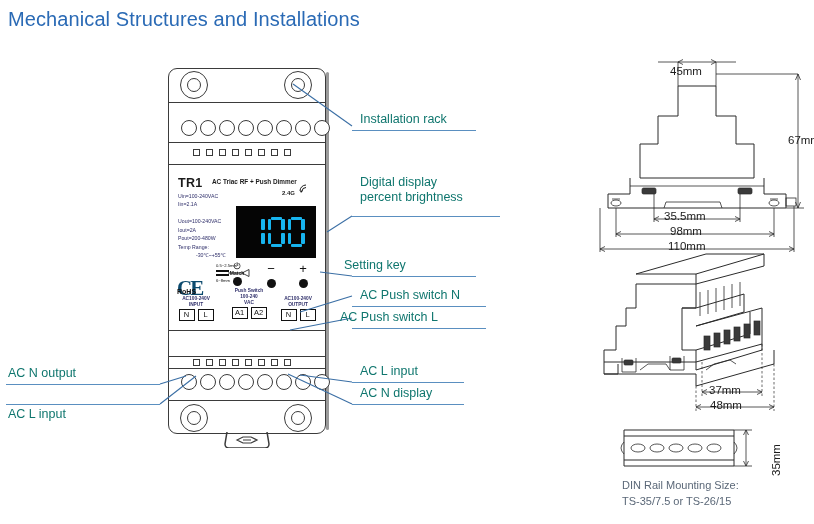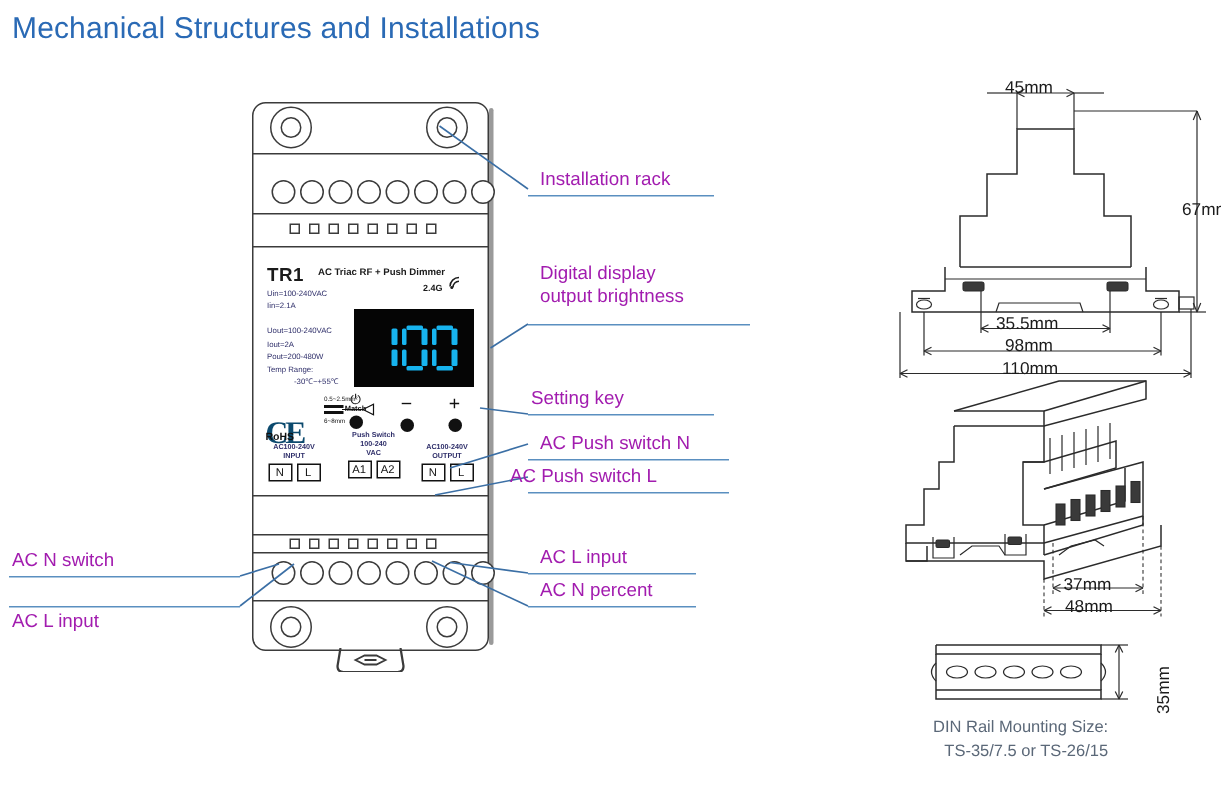--- a/index.html
+++ b/index.html
@@ -87,32 +87,32 @@
   .term-title{font-size:4.8px;color:#2f2f6a;font-weight:bold;line-height:1.25;white-space:nowrap;}
   .term-boxes{display:flex;gap:3px;justify-content:center;margin-top:1px;}
   .term-box{
     width:16px;height:12px;border:1.2px solid #111;box-sizing:border-box;
     font-size:7.5px;color:#111;display:flex;align-items:center;justify-content:center;
     background:#fff;
   }
   #clip{position:absolute;left:50%;margin-left:-26px;bottom:-14px;width:52px;height:16px;}
 
   
-  .callout{position:absolute;font-size:12.5px;color:#a21caf;white-space:nowrap;line-height:1.18;}
+  .callout{position:absolute;font-size:12.5px;color:#0f766e;white-space:nowrap;line-height:1.18;}
   .cl-line{position:absolute;height:0;border-top:1px solid #5a8fc0;}
   svg.leader{position:absolute;overflow:visible;}
   svg.leader line{stroke:#3b6fa5;stroke-width:1.1;}
 
   
   #dim-front{left:578px;top:46px;width:236px;height:186px;}
   #dim-3d{left:578px;top:246px;width:236px;height:170px;}
   #dim-rail{left:606px;top:420px;width:208px;height:100px;}
   .dim-txt{position:absolute;font-size:11.5px;color:#1b1b1b;white-space:nowrap;}
   .dim-txt.v{transform:rotate(-90deg);transform-origin:left top;}
-  .rail-cap{position:absolute;font-size:11px;color:#5b6878;line-height:1.45;white-space:nowrap;text-align:right;}
+  .rail-cap{position:absolute;font-size:11px;color:#5b6878;line-height:1.45;white-space:nowrap;}
   svg.dwg{position:absolute;left:0;top:0;overflow:visible;}
   svg.dwg line,svg.dwg path,svg.dwg polyline,svg.dwg rect,svg.dwg ellipse{
     fill:none;stroke:#2b2b2b;stroke-width:1;
   }
   svg.dwg .thin{stroke-width:.8;}
   svg.dwg .dash{stroke-dasharray:2.5 2;stroke-width:.7;}
   svg.dwg .fillblk{fill:#3a3a3a;stroke:#2b2b2b;stroke-width:.7;}
 </style>
 </head>
 <body>
@@ -308,40 +308,40 @@
   <line x1="186" y1="376" x2="160" y2="384"></line>
 
   <line x1="196" y1="376" x2="160" y2="404"></line>
 </svg>
 
 <div class="abs callout" style="left:360px;top:112px">Installation rack</div>
 <div class="abs cl-line" style="left:352px;top:130px;width:124px"></div>
 
 <div class="abs callout" style="left:360px;top:175px">
   <span>Digital display</span><br>
-  <span>output brightness</span>
+  <span>percent brightness</span>
 </div>
 <div class="abs cl-line" style="left:352px;top:216px;width:148px"></div>
 
-<div class="abs callout" style="left:354px;top:258px">Setting key</div>
+<div class="abs callout" style="left:344px;top:258px">Setting key</div>
 <div class="abs cl-line" style="left:352px;top:276px;width:124px"></div>
 
 <div class="abs callout" style="left:360px;top:288px">AC Push switch N</div>
 <div class="abs cl-line" style="left:352px;top:306px;width:134px"></div>
 
 <div class="abs callout" style="left:340px;top:310px">AC Push switch L</div>
 <div class="abs cl-line" style="left:352px;top:328px;width:134px"></div>
 
 <div class="abs callout" style="left:360px;top:364px">AC L input</div>
 <div class="abs cl-line" style="left:352px;top:382px;width:112px"></div>
 
-<div class="abs callout" style="left:360px;top:386px">AC N percent</div>
+<div class="abs callout" style="left:360px;top:386px">AC N display</div>
 <div class="abs cl-line" style="left:352px;top:404px;width:112px"></div>
 
-<div class="abs callout" style="left:8px;top:366px">AC N switch</div>
+<div class="abs callout" style="left:8px;top:366px">AC N output</div>
 <div class="abs cl-line" style="left:6px;top:384px;width:154px"></div>
 
 <div class="abs callout" style="left:8px;top:407px">AC L input</div>
 <div class="abs cl-line" style="left:6px;top:404px;width:154px"></div>
 
 <div class="abs" id="dim-front">
   <svg class="dwg" width="236" height="186" viewBox="0 0 236 186">
 
     <polyline points="62,132 62,98 80,98 80,70 100,70 100,40 138,40 138,70 158,70 158,98 176,98 176,132"></polyline>
     <line x1="62" y1="132" x2="176" y2="132"></line>
@@ -388,21 +388,21 @@
     <path class="thin" d="M196 188 L191 185.5 M196 188 L191 190.5"></path>
     <line class="thin" x1="38" y1="162" x2="38" y2="191"></line>
     <line class="thin" x1="196" y1="162" x2="196" y2="191"></line>
 
     <line class="thin" x1="22" y1="203" x2="216" y2="203"></line>
     <path class="thin" d="M22 203 L27 200.5 M22 203 L27 205.5"></path>
     <path class="thin" d="M216 203 L211 200.5 M216 203 L211 205.5"></path>
     <line class="thin" x1="22" y1="162" x2="22" y2="206"></line>
     <line class="thin" x1="216" y1="160" x2="216" y2="206"></line>
   </svg>
-  <div class="dim-txt" style="left:92px;top:7px">45mm</div>
+  <div class="dim-txt" style="left:92px;top:19px">45mm</div>
   <div class="dim-txt" style="left:210px;top:88px">67mm</div>
   <div class="dim-txt" style="left:86px;top:164px">35.5mm</div>
   <div class="dim-txt" style="left:92px;top:179px">98mm</div>
   <div class="dim-txt" style="left:90px;top:194px">110mm</div>
 </div>
 
 <div class="abs" id="dim-3d">
   <svg class="dwg" width="236" height="170" viewBox="0 0 236 170">
 
     <polyline points="58,28 128,8 186,8 186,20 118,38 58,38"></polyline>

